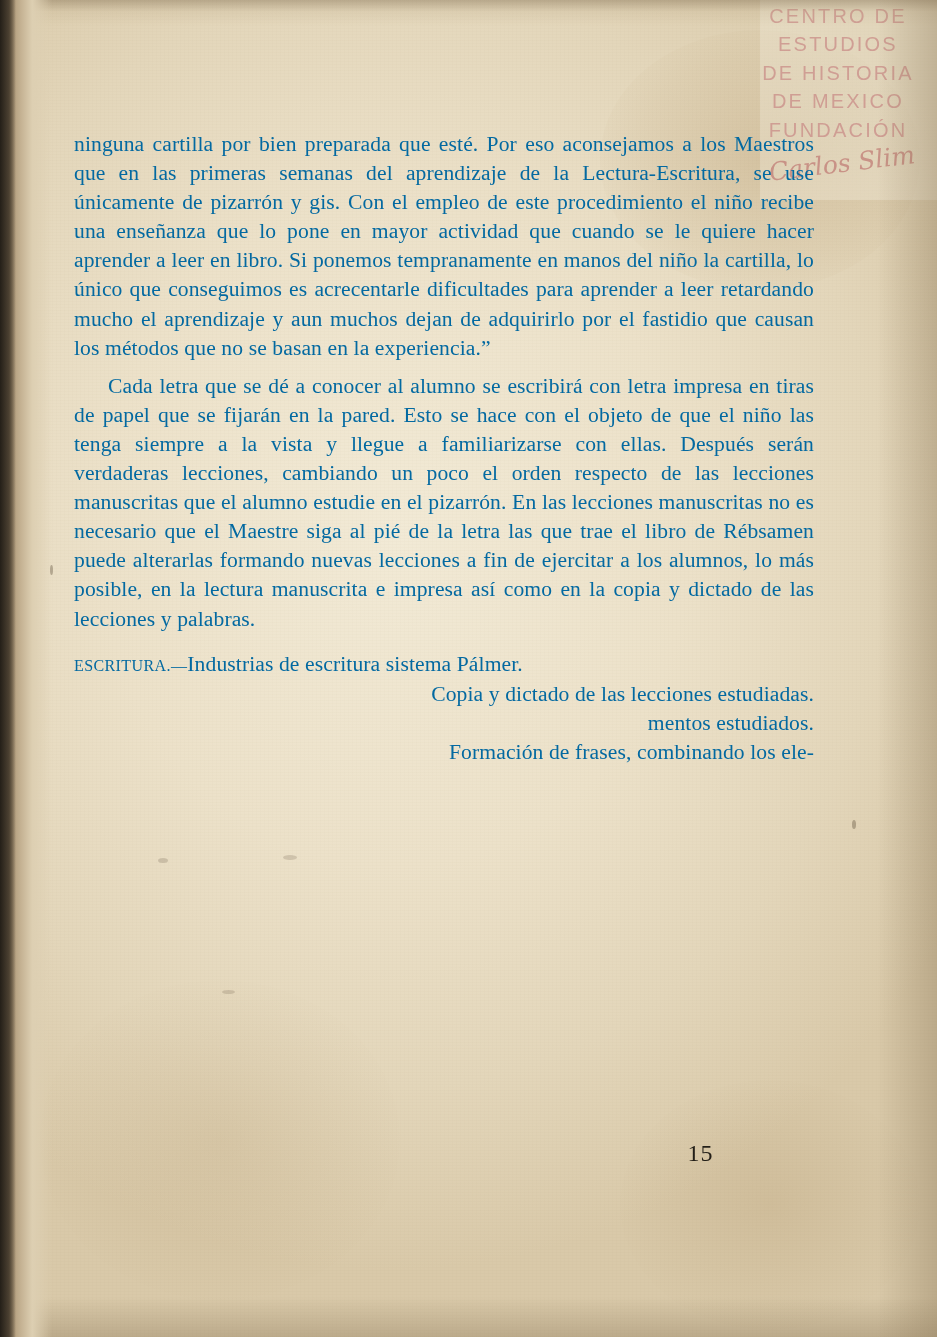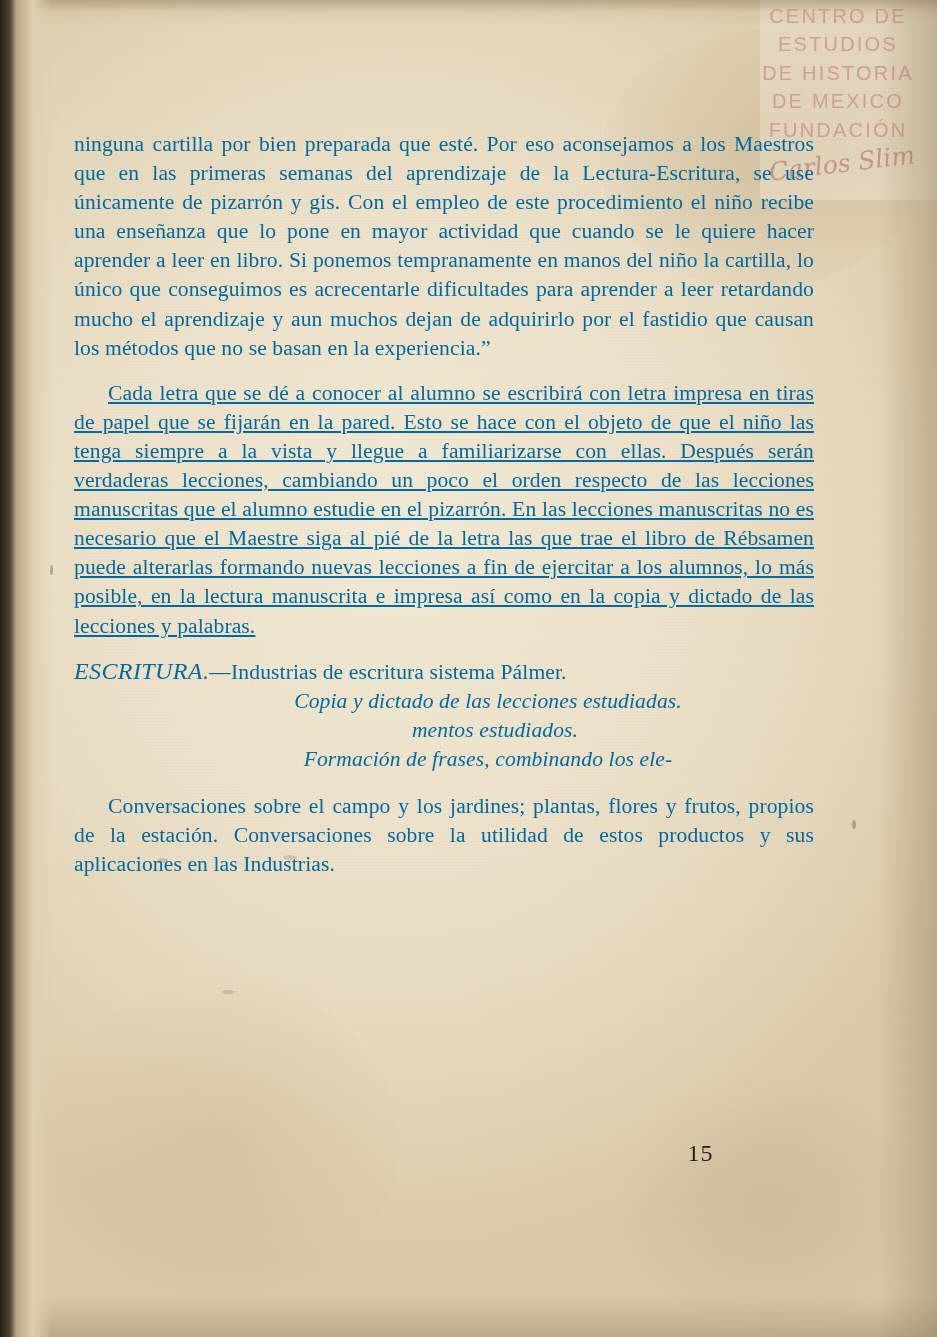--- a/index.html
+++ b/index.html
@@ -129,38 +129,36 @@
     line-height: 29.1px;
     text-align: justify;
     text-justify: inter-word;
     letter-spacing: .1px;
   }
   .para {
     margin: 0;
     text-align: justify;
   }
   .para.indent { text-indent: 34px; }
-  .para + .para { margin-top: 16px; text-decoration: underline; }
+  .para + .para { margin-top: 9px; }
 
   
   .escritura-row {
     display: block;
     margin-top: 16px;
   }
   .escritura-label {
     font-variant: small-caps;
-    font-size: 24px;
+    font-size: 16px;
     letter-spacing: .4px;
-    font-style: italic;
   }
   .escritura-sub {
     margin-left: 88px;
     display: block;
-    text-align: center;
-    font-style: italic;
+    text-align: right;
   }
   .escritura-sub .cont { display: block; margin-left: 14px; }
 
   .final-block { margin-top: 18px; }
 
   .page-number {
     position: absolute;
     left: 0; right: 0;
     top: 1140px;
     text-align: center;
@@ -207,21 +205,20 @@
       <div>
         <span class="escritura-label">ESCRITURA.—</span><span>Industrias de escritura sistema Pálmer.</span>
       </div>
       <span class="escritura-sub">Copia y dictado de las lecciones estudiadas.</span>
       <span class="escritura-sub">
           <span class="cont">mentos estudiados.</span>
         </span>
       <span class="escritura-sub">Formación de frases, combinando los ele-</span>
     </div>
 
-    <p class="para indent final-block">Conversaciones sobre el campo y los jardines; plantas, flores y frutos, propios de la estación. Conversaciones sobre la utilidad de estos productos y sus aplicaciones en las Industrias.</p>
   </div>
 
   <div class="page-number">
     <span>15</span>
   </div>
 
   <div class="edge-top"></div>
   <div class="edge-bottom"></div>
   <div class="edge-right"></div>
   <div class="edge-left"></div>

